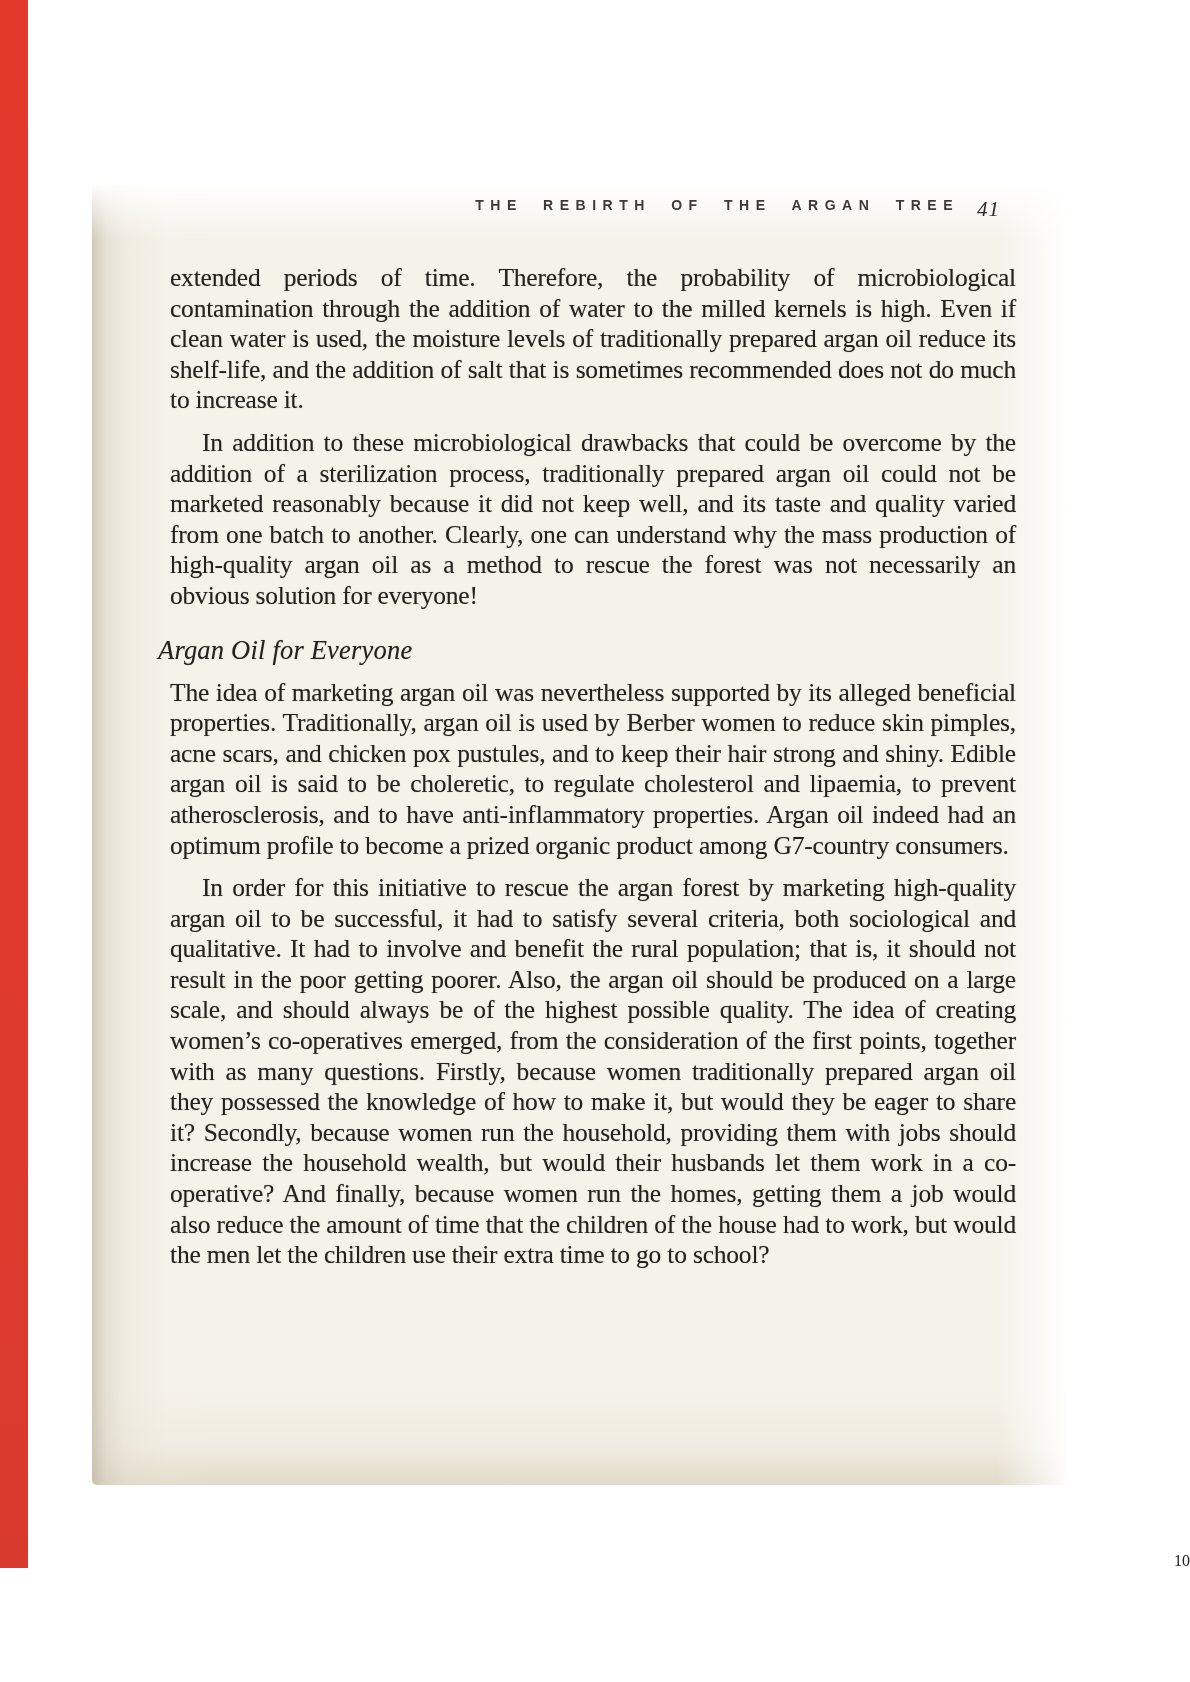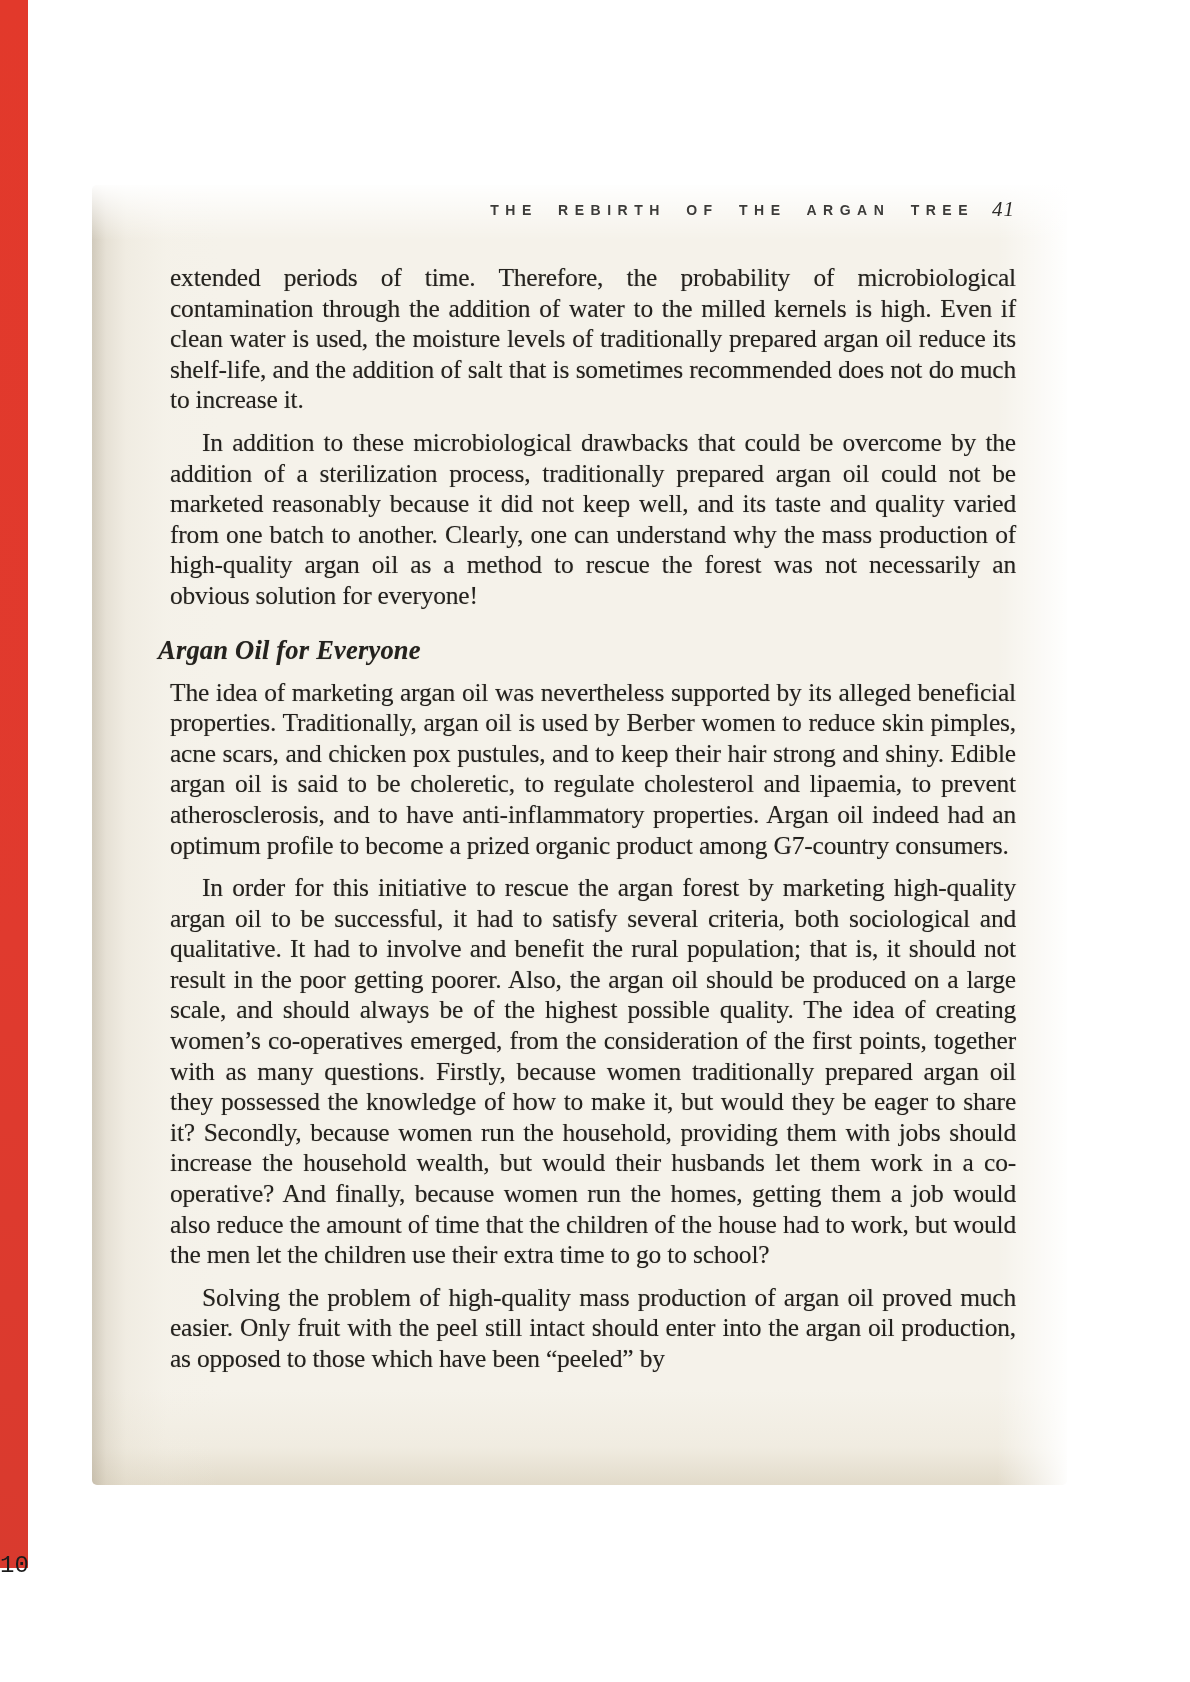--- a/index.html
+++ b/index.html
@@ -40,23 +40,23 @@
                       rgba(228,221,206,0.28) 34px, rgba(242,238,228,0.12) 75px,
                       rgba(246,243,235,0) 130px),
       linear-gradient(0deg, rgba(214,204,182,0.62) 0px, rgba(231,224,207,0.35) 38px,
                       rgba(246,243,235,0) 95px),
       #f5f2ea;
   }
 
   .running-header {
     position: absolute;
     top: 12px;
-    right: 52px;
+    right: 67px;
     display: flex;
-    align-items: center;
+    align-items: flex-start;
     white-space: nowrap;
   }
   .running-header .head-title {
     font-family: "Liberation Sans", sans-serif;
     font-size: 14px;
     font-weight: 700;
     letter-spacing: 6.5px;
     word-spacing: 10px;
     color: #3c3b39;
   }
@@ -82,37 +82,37 @@
     text-shadow: 0 0 1px rgba(45,40,33,0.35);
   }
   .text-block p {
     margin: 12px;
     padding: 0;
   }
   .text-block p.indent {
     text-indent: 32px;
   }
   .section-heading {
-    font-weight: 700;
+    font-weight: 400;
     font-style: italic;
     font-size: 26.5px;
     line-height: 32px;
     margin: 22px 0 3px 0;
     letter-spacing: 0.2px;
     text-align: left;
   }
 
   .pdf-folio {
     position: absolute;
     left: 0;
     right: 0;
     top: 1552px;
-    text-align: left;
-    font-family: Liberation Mono, monospace;
-    font-size: 24px;
+    text-align: right;
+    font-family: Liberation Serif, serif;
+    font-size: 16px;
     color: #1b1b1b;
   }
 </style>
 </head>
 <body>
 
 <div class="spine-strip"></div>
 
 <div class="scan-page">
 
@@ -120,18 +120,17 @@
     <span class="head-title">THE REBIRTH OF THE ARGAN TREE</span>
     <span class="head-folio">41</span>
   </div>
 
   <div class="text-block">
     <p>extended periods of time. Therefore, the probability of microbiological contamination through the addition of water to the milled kernels is high. Even if clean water is used, the moisture levels of traditionally prepared argan oil reduce its shelf-life, and the addition of salt that is sometimes recommended does not do much to increase it.</p>
     <p class="indent">In addition to these microbiological drawbacks that could be overcome by the addition of a sterilization process, traditionally prepared argan oil could not be marketed reasonably because it did not keep well, and its taste and quality varied from one batch to another. Clearly, one can understand why the mass production of high-quality argan oil as a method to rescue the forest was not necessarily an obvious solution for everyone!</p>
     <div class="section-heading">Argan Oil for Everyone</div>
     <p>The idea of marketing argan oil was nevertheless supported by its alleged beneficial properties. Traditionally, argan oil is used by Berber women to reduce skin pimples, acne scars, and chicken pox pustules, and to keep their hair strong and shiny. Edible argan oil is said to be choleretic, to regulate cholesterol and lipaemia, to prevent atherosclerosis, and to have anti-inflammatory properties. Argan oil indeed had an optimum profile to become a prized organic product among G7-country consumers.</p>
     <p class="indent">In order for this initiative to rescue the argan forest by marketing high-quality argan oil to be successful, it had to satisfy several criteria, both sociological and qualitative. It had to involve and benefit the rural population; that is, it should not result in the poor getting poorer. Also, the argan oil should be produced on a large scale, and should always be of the highest possible quality. The idea of creating women’s co-operatives emerged, from the consideration of the first points, together with as many questions. Firstly, because women traditionally prepared argan oil they possessed the knowledge of how to make it, but would they be eager to share it? Secondly, because women run the household, providing them with jobs should increase the household wealth, but would their husbands let them work in a co-operative? And finally, because women run the homes, getting them a job would also reduce the amount of time that the children of the house had to work, but would the men let the children use their extra time to go to school?</p>
-    <p class="indent">Solving the problem of high-quality mass production of argan oil proved much easier. Only fruit with the peel still intact should enter into the argan oil production, as opposed to those which have been “peeled” by</p>
   </div>
 
 </div>
 
 <div class="pdf-folio">10</div>
 
 </body></html>

